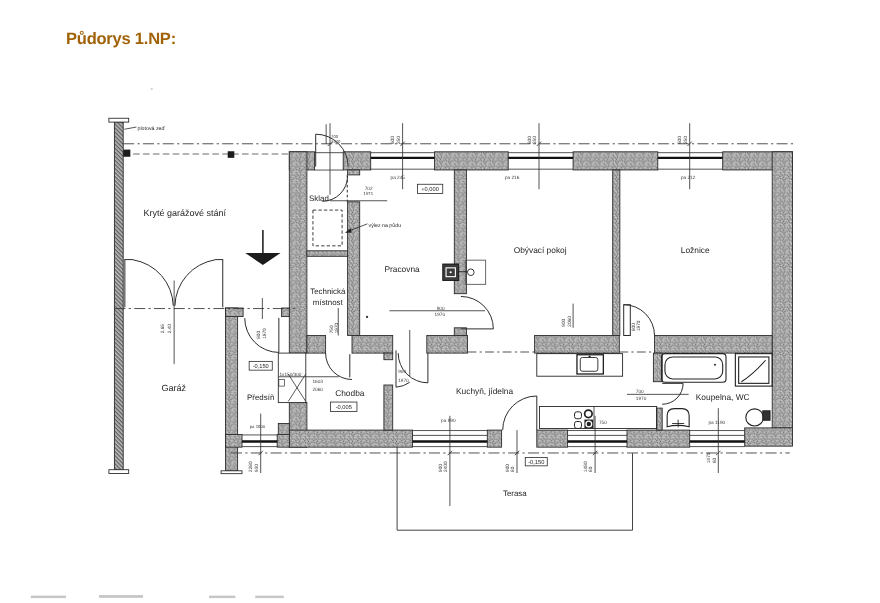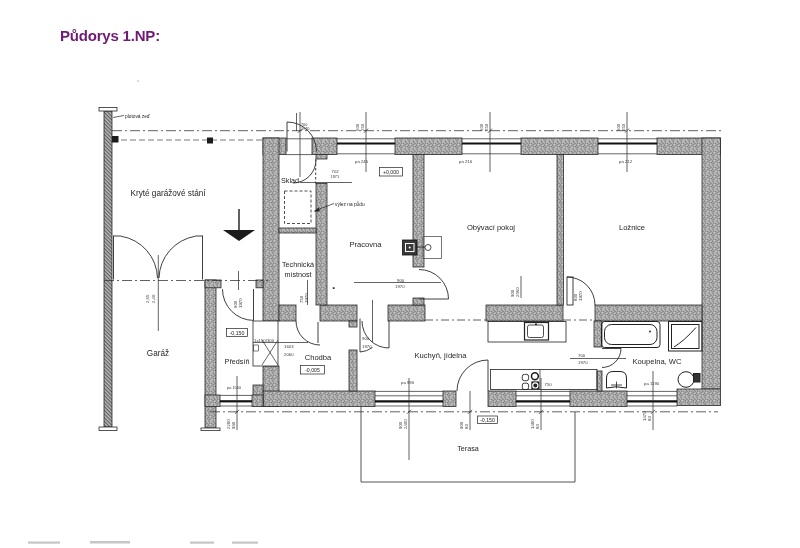--- a/index.html
+++ b/index.html
@@ -1,18 +1,18 @@
 <!DOCTYPE html>
 <html><head>
 <meta charset="utf-8">
 <style>
 html,body{margin:0;padding:0;background:#fff;}
 #page{position:relative;width:800px;height:548px;background:#ffffff;overflow:hidden;font-family:"Liberation Sans",sans-serif;}
 svg{position:absolute;left:0;top:0;}
-.ttl{position:absolute;left:60px;top:27px;font-size:15px;font-weight:bold;color:#701a75;letter-spacing:-0.2px;}
+.ttl{position:absolute;left:60px;top:27px;font-size:15px;font-weight:bold;color:#a16207;letter-spacing:-0.2px;}
 </style>
 </head>
 <body>
 <div id="page">
 <div class="ttl">Půdorys 1.NP:</div>
 <svg width="800" height="548" viewBox="0 0 800 548">
 <defs>
 <pattern id="wl" width="8" height="8" patternUnits="userSpaceOnUse">
   <rect width="8" height="8" fill="#ababab"></rect>
   <rect x="0" y="0.7" width="0.9" height="0.9" fill="#585858"></rect>

